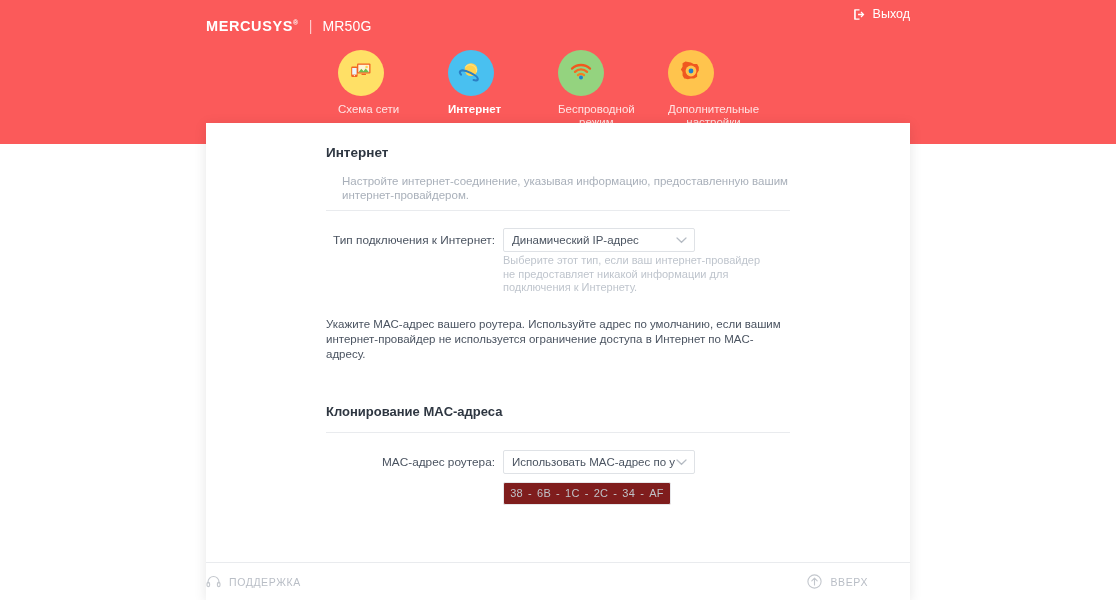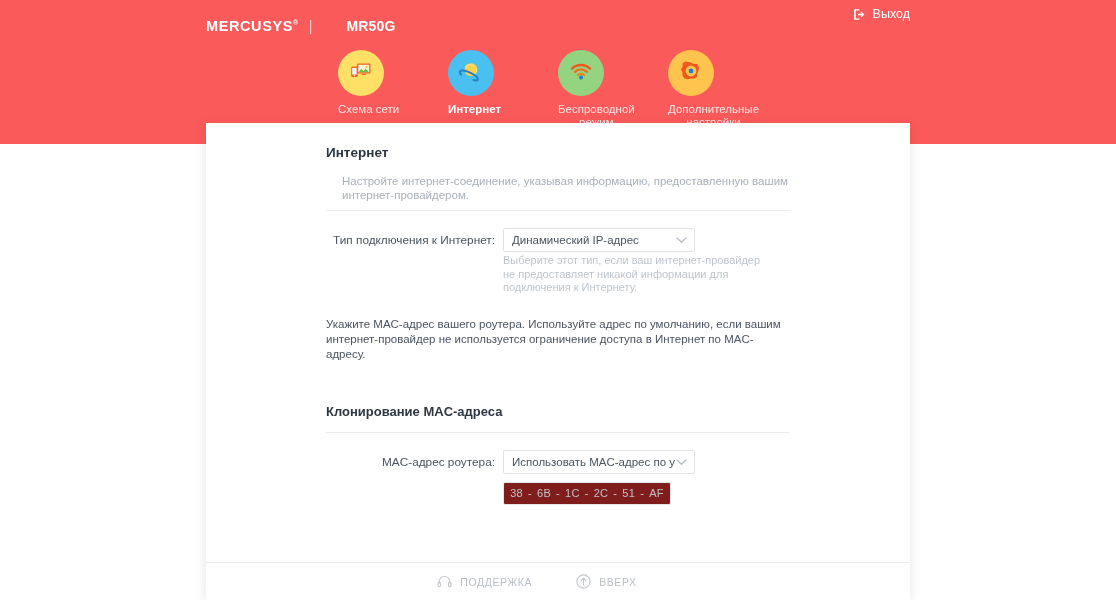--- a/index.html
+++ b/index.html
@@ -24,21 +24,21 @@
     position:absolute; left:206px; top:18px;
     display:flex; align-items:center; gap:8px;
     color:#ffffff; white-space:nowrap;
   }
   .brand-logo {
     font-size:14.5px; font-weight:bold; letter-spacing:0.6px;
     font-family:"Liberation Sans", sans-serif;
   }
   .brand-logo .tm { font-size:7px; vertical-align:super; }
   .brand-sep { color:#ffc9c9; font-size:14px; font-weight:300; padding:0 2px; }
-  .brand-model { font-size:14px; font-weight:bold; letter-spacing:0.2px;margin-left:24px; }
+  .brand-model { font-size:14px; font-weight:normal; letter-spacing:0.2px; }
 
   
   .logout {
     position:absolute; right:206px; top:7px;
     display:flex; align-items:center; gap:7px;
     color:#ffffff; font-size:12.5px; cursor:pointer;
     white-space:nowrap;
   }
   .logout svg { display:block; }
 
@@ -131,21 +131,21 @@
     background:#7f1d1d; border:1px solid #e7e7ea; border-radius:2px;
     display:flex; align-items:center; justify-content:center; gap:5px;
     font-size:11px; color:#bfc2c7; letter-spacing:0.3px;
   }
   .mac-input .dash { color:#cfd2d6; }
 
   
   .card-footer {
     position:absolute; left:0; bottom:0; width:704px; height:38px;
     border-top:1px solid #e9ebee;
-    display:flex; align-items:center; justify-content:center;
+    display:flex; align-items:center; justify-content:space-between;
     padding-right:42px; gap:44px;
   }
   .footer-btn {
     display:flex; align-items:center; gap:8px;
     font-size:10.5px; color:#b9bec6; letter-spacing:0.6px;
     cursor:pointer;
   }
   .footer-btn svg { display:block; }
 </style>
 </head>
@@ -277,21 +277,21 @@
           </div>
           <div class="mac-input">
             <span>38</span>
             <span class="dash">-</span>
             <span>6B</span>
             <span class="dash">-</span>
             <span>1C</span>
             <span class="dash">-</span>
             <span>2C</span>
             <span class="dash">-</span>
-            <span>51</span>
+            <span>34</span>
             <span class="dash">-</span>
             <span>AF</span>
           </div>
         </div>
       </div>
 
     </div>
 
     <div class="card-footer">
       <div class="footer-btn">

